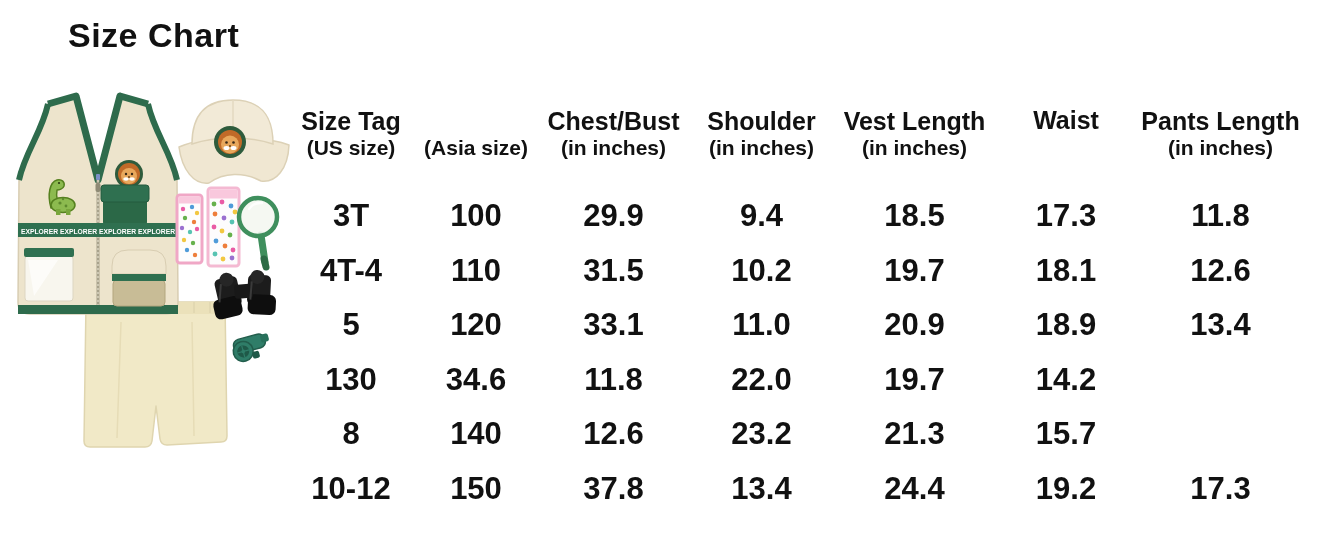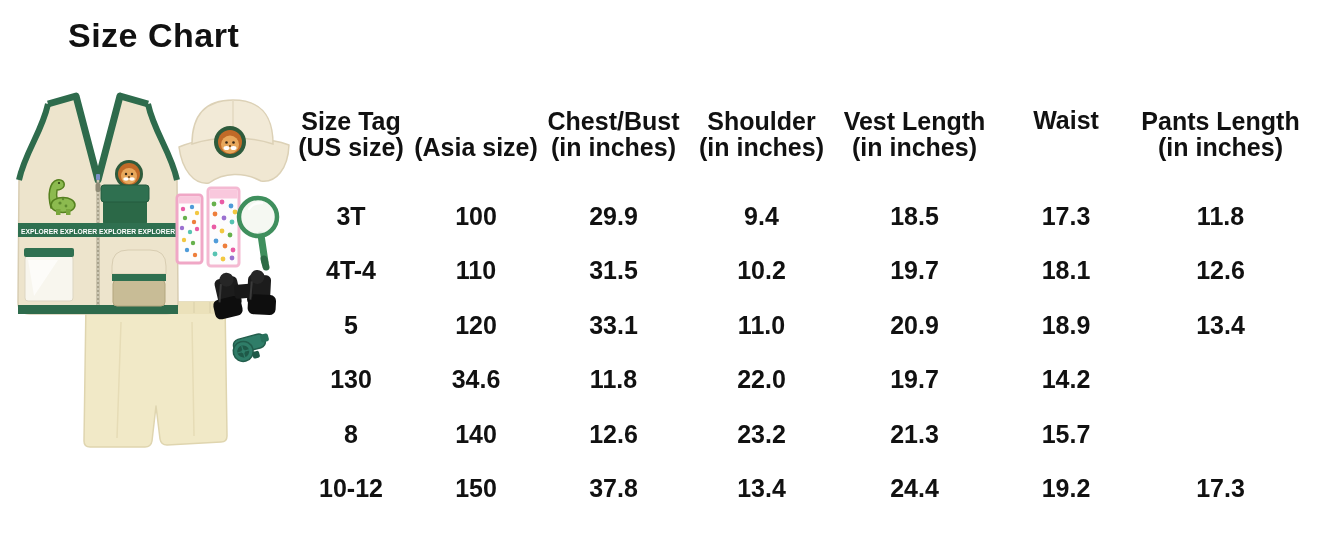--- a/index.html
+++ b/index.html
@@ -17,27 +17,27 @@
   .thead,.trow{
     display:grid;
     grid-template-columns:118px 132px 143px 153px 153px 150px 159px;
   }
   .thead{height:62px;}
   .th{
     display:flex;flex-direction:column;justify-content:flex-end;align-items:center;
     text-align:center;padding-bottom:2px;
   }
   .hmain{font-size:25px;line-height:27px;font-weight:bold;white-space:nowrap;}
-  .hsub{font-size:25px;line-height:25px;font-weight:bold;white-space:nowrap;}
+  .hsub{font-size:21px;line-height:25px;font-weight:bold;white-space:nowrap;}
   .waist-col .hmain{margin-bottom:26px;}
   .tbody{margin-top:27px;}
   .trow{height:54.5px;}
   .td{
     display:flex;align-items:center;justify-content:center;
-    font-size:25px;font-weight:bold;white-space:nowrap;
+    font-size:31px;font-weight:bold;white-space:nowrap;
   }
 </style>
 </head>
 <body>
 
 <h1 class="title">Size Chart</h1>
 
 <svg class="product" width="290" height="375" viewBox="0 0 290 375" xmlns="http://www.w3.org/2000/svg" aria-hidden="true">
 
   <g>

